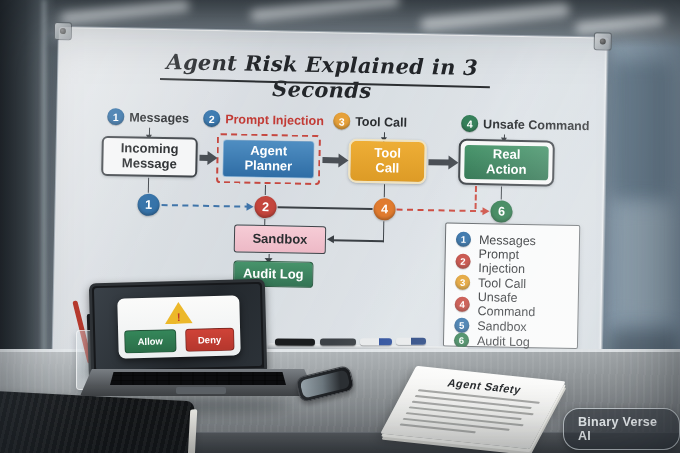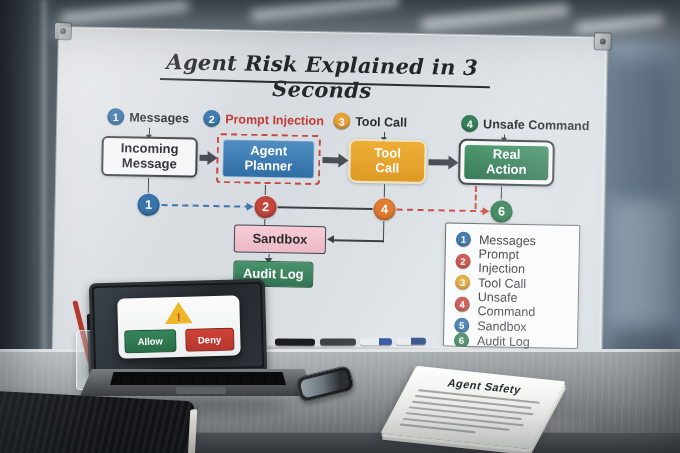--- a/index.html
+++ b/index.html
@@ -349,15 +349,16 @@
     <div class="paper-title">Agent Safety</div>
     <div class="pline" style="width:100%;"></div>
     <div class="pline" style="width:96%;"></div>
     <div class="pline" style="width:100%;"></div>
     <div class="pline" style="width:93%;"></div>
     <div class="pline" style="width:97%;"></div>
     <div class="pline" style="width:88%;"></div>
     <div class="pline" style="width:62%;"></div>
   </div>
 
+  <div class="abs badge">Binary Verse AI</div>
 
   <div class="abs vignette"></div>
 </div>
 
 </body></html>

